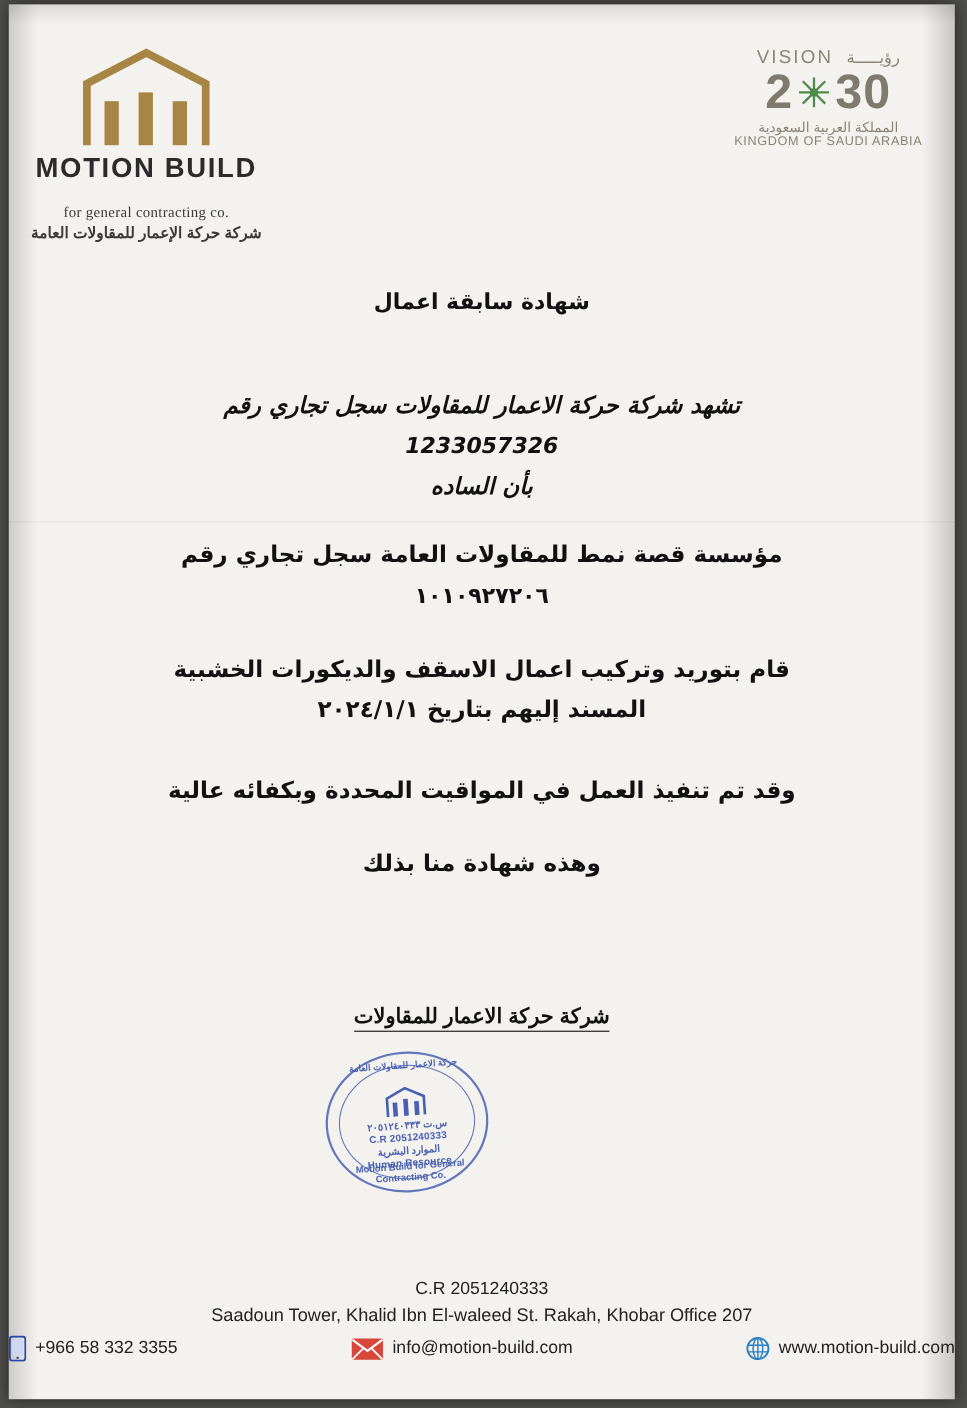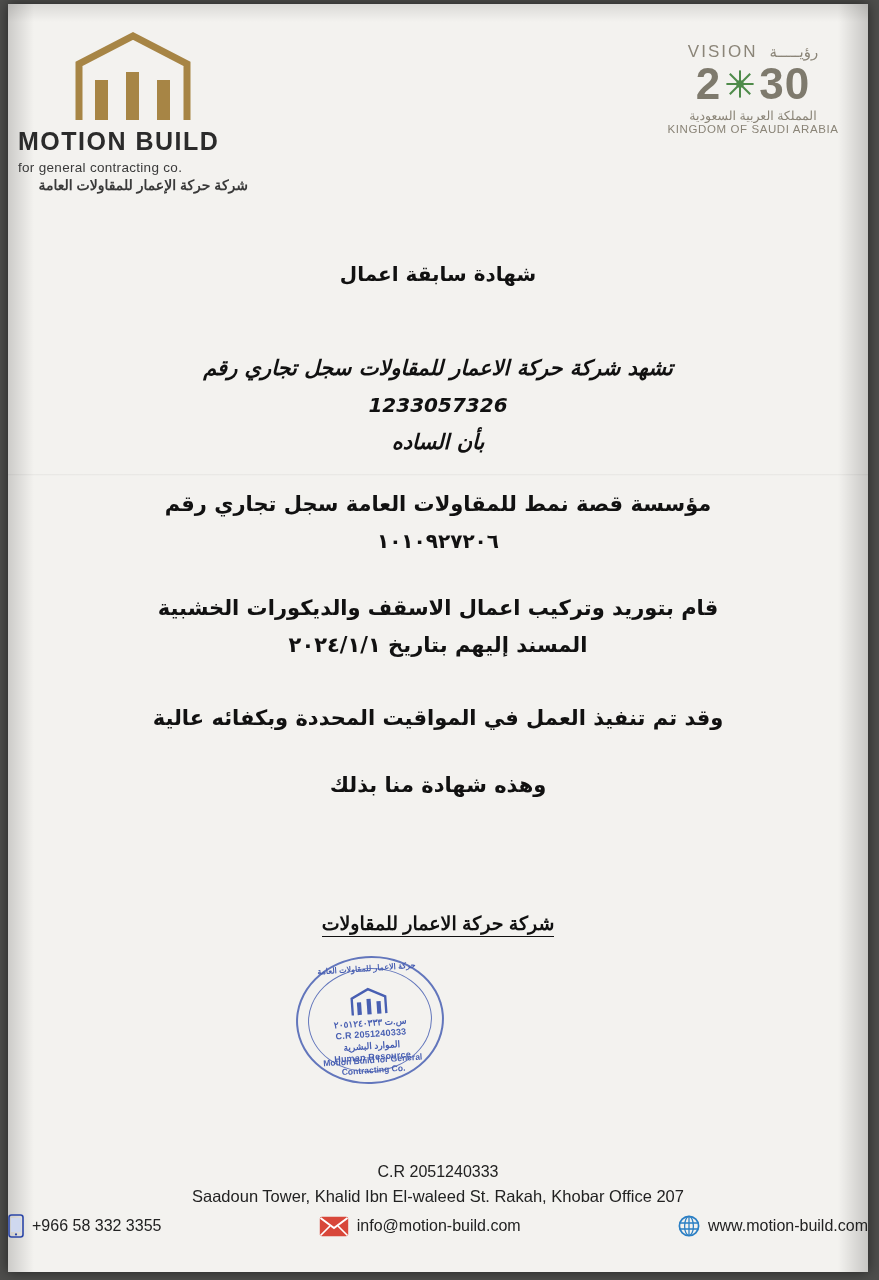--- a/index.html
+++ b/index.html
@@ -53,42 +53,44 @@
     left: 0; top: 0; right: 0;
     height: 18px;
     background: linear-gradient(to bottom, rgba(0,0,0,0.10), rgba(0,0,0,0));
     pointer-events: none;
   }
 
   
   .logo-block {
     position: absolute;
     left: 10px;
-    top: 24px;
+    top: 36px;
     width: 230px;
+    text-align: center;
     direction: ltr;
   }
   .logo-mark {
     width: 136px;
     height: 96px;
     margin: 0 auto 4px auto;
     display: block;
   }
   .logo-name {
     font-size: 25px;
     letter-spacing: 1.5px;
     font-weight: bold;
     color: #2b2b2b;
     line-height: 1.05;
   }
   .logo-sub {
     font-size: 13.5px;
     color: #3a3a3a;
     letter-spacing: 0.3px;
-    margin-top: 6px;
+    margin-top: 19px;
+    font-family: Liberation Serif, serif;
   }
   .logo-ar {
     font-size: 14px;
     color: #3a3a3a;
     direction: rtl;
     margin-top: 2px;
     font-weight: bold;
   }
 
   .vision-block {

